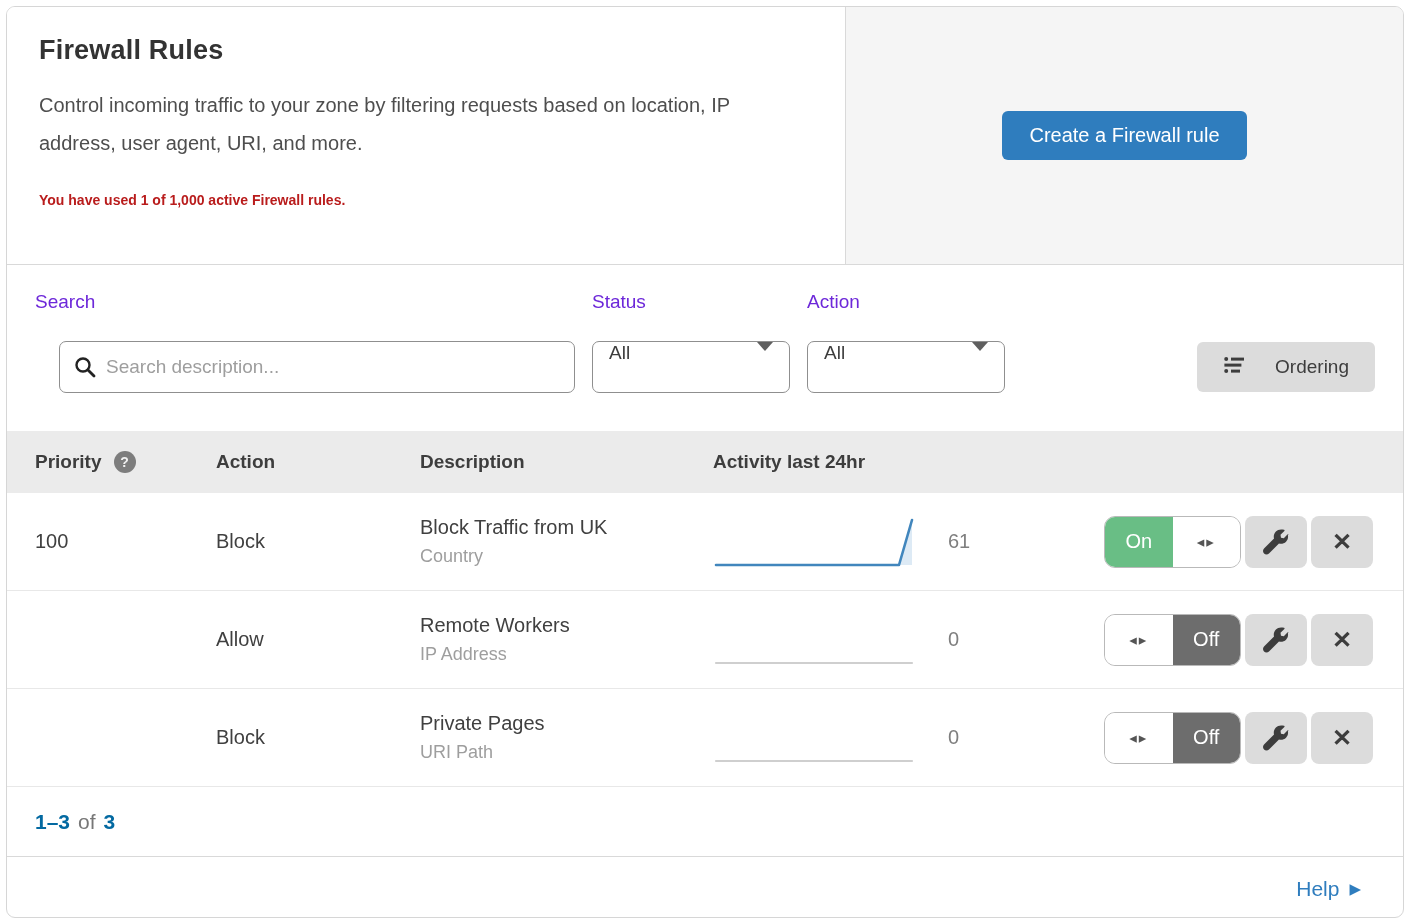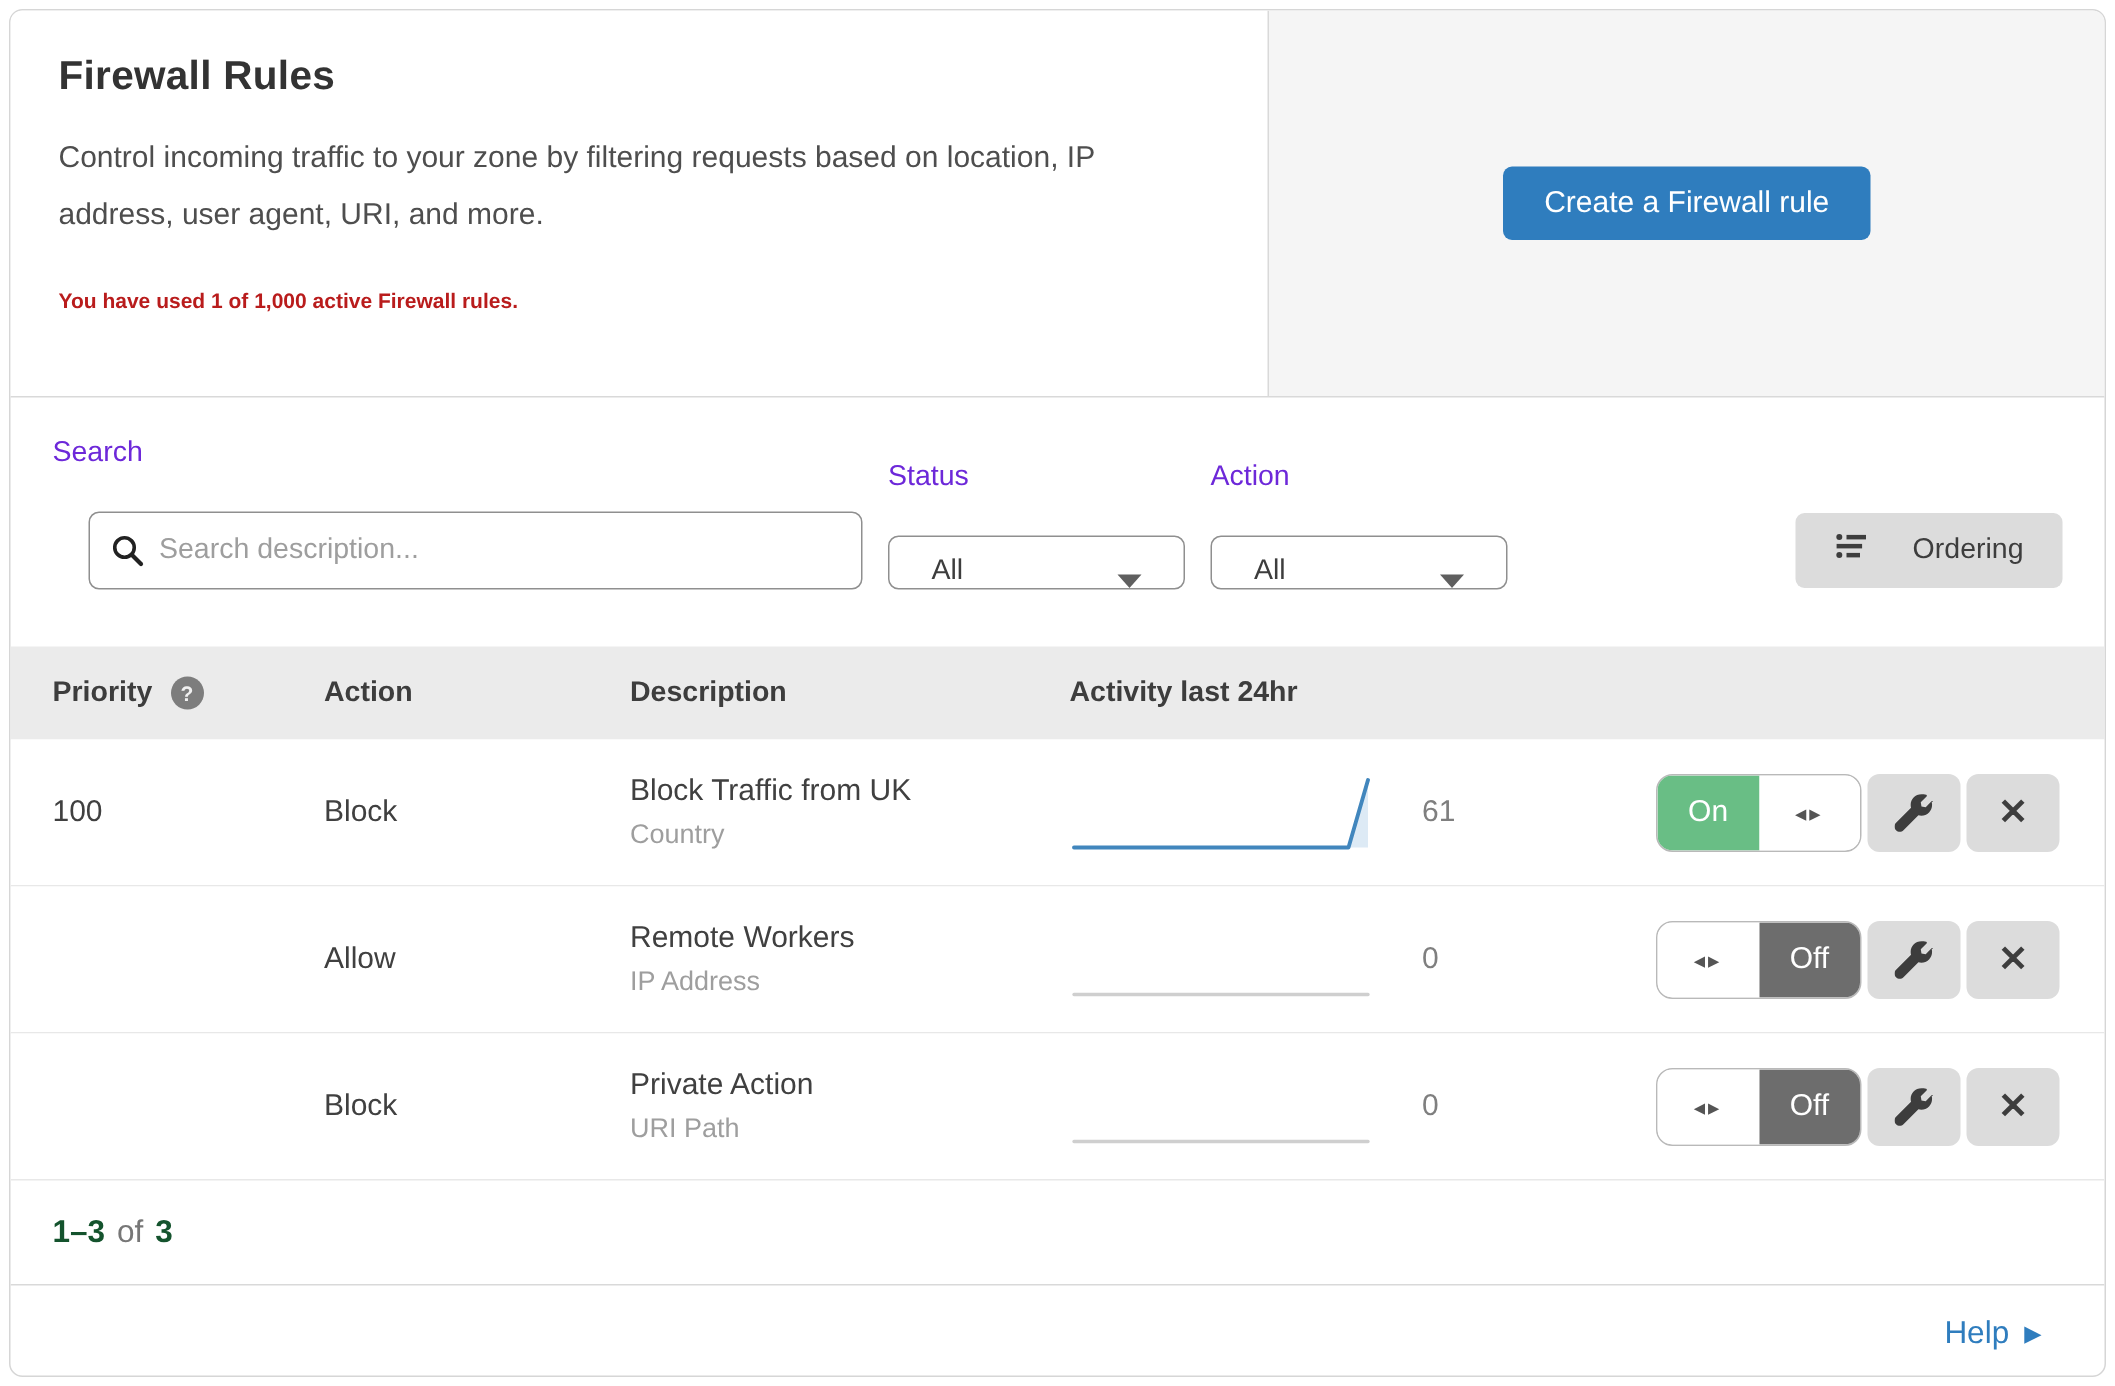--- a/index.html
+++ b/index.html
@@ -25,23 +25,23 @@
   .search-group { width:540px; }
   .search-box { position:relative;margin-left:24px; }
   .search-box input {
     width:100%; height:52px; border:1px solid #8f8f8f; border-radius:7px;
     font-size:19px; font-family:inherit; color:#3d3d3d; padding:0 14px 0 46px; outline:none;
   }
   .search-box input::placeholder { color:#9e9e9e; }
   .search-icon { position:absolute; left:14px; top:14px; }
   .select-group { width:198px; margin-left:17px; }
   .select-box {
-    height:36px; border:1px solid #8f8f8f; border-radius:7px; background:#fff;
-    display:flex; align-items:flex-end; justify-content:space-between;
-    padding:0 28px; font-size:19px; color:#3d3d3d; cursor:pointer;
+    height:52px; border:1px solid #8f8f8f; border-radius:7px; background:#fff;
+    display:flex; align-items:flex-start; justify-content:space-between;
+    padding:0 16px; font-size:19px; color:#3d3d3d; cursor:pointer;
   }
   .caret { width:0; height:0; border-left:8px solid transparent; border-right:8px solid transparent; border-top:9px solid #5f5f5f; }
   .spacer { flex:1; }
   .btn-ordering {
     height:50px; background:#dcdcdc; border:none; border-radius:6px;
     display:flex; align-items:center; gap:28px; padding:0 26px;
     font-size:19px; font-family:inherit; color:#3d3d3d; cursor:pointer; margin-bottom:1px;
   }
   
   .thead { display:flex; align-items:center; height:62px; background:#ebebeb; padding-left:28px; font-size:19px; font-weight:bold; color:#3d3d3d; }
@@ -65,21 +65,21 @@
   .tg-on  { background:#69be85; color:#fff; }
   .tg-off { background:#6d6d6d; color:#fff; }
   .tg-handle { background:#fff; color:#555; font-size:15px; letter-spacing:2px; }
   .icon-btn {
     width:62px; height:52px; background:#dcdcdc; border:none; border-radius:8px;
     display:flex; align-items:center; justify-content:center; cursor:pointer;
     font-size:24px; font-weight:bold; color:#3d3d3d;
   }
   
   .pagination { height:70px; display:flex; align-items:center; padding-left:28px; font-size:21px; color:#777; border-bottom:1px solid #d9d9d9; }
-  .pg-b { font-weight:bold; color:#14532d; }
+  .pg-b { font-weight:bold; color:#0369a1; }
   .pg-of { margin:0 8px; }
   .helpbar { height:63px; display:flex; align-items:center; justify-content:flex-end; padding-right:42px; }
   .help-link { color:#2f7dbe; font-size:21px; text-decoration:none; display:flex; align-items:center; gap:10px; cursor:pointer; }
   .help-arrow { font-size:15px; }
 </style>
 </head>
 <body>
 
 <div class="card">
 
@@ -202,21 +202,21 @@
             <span>✕</span>
           </button>
       </div>
     </div>
   </div>
 
   <div class="row">
     <div class="col-priority cell-val"></div>
     <div class="col-action cell-val">Block</div>
     <div class="col-desc">
-      <div class="desc-name">Private Action</div>
+      <div class="desc-name">Private Pages</div>
       <div class="desc-type">URI Path</div>
     </div>
     <div class="col-activity">
       <svg class="spark" viewBox="0 0 205 58">
         <line x1="3" y1="52" x2="199" y2="52" stroke="#cfcfcf" stroke-width="2.2" stroke-linecap="round"></line>
       </svg>
       <span class="activity-count">0</span>
       <div class="controls">
         <div class="toggle">
           <span class="tg-seg tg-handle">◂▸</span>

